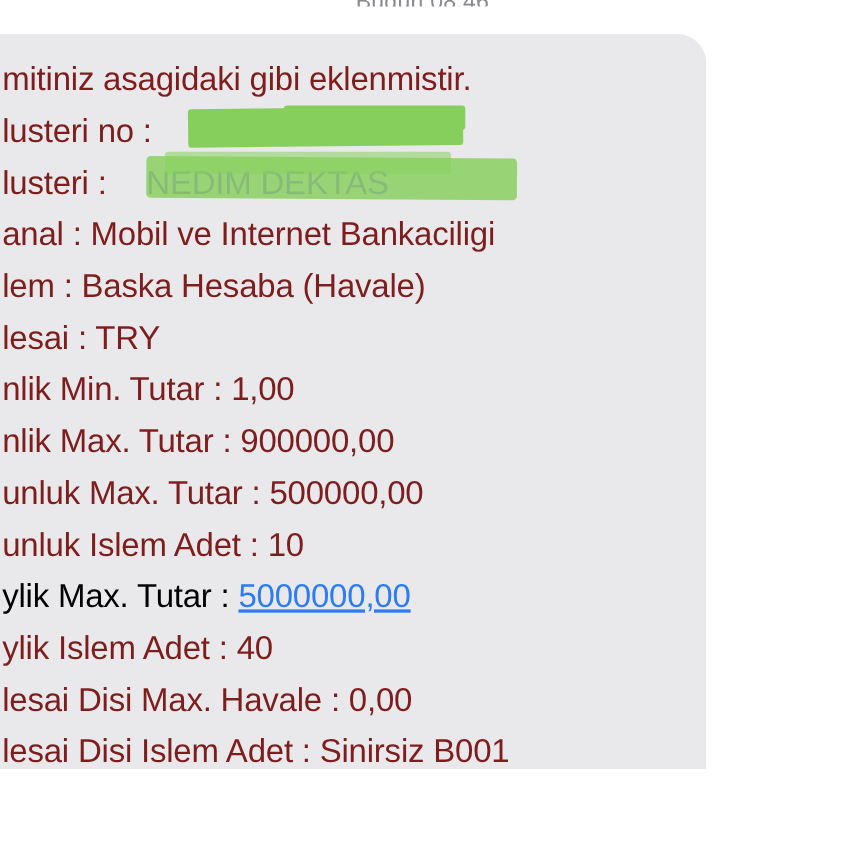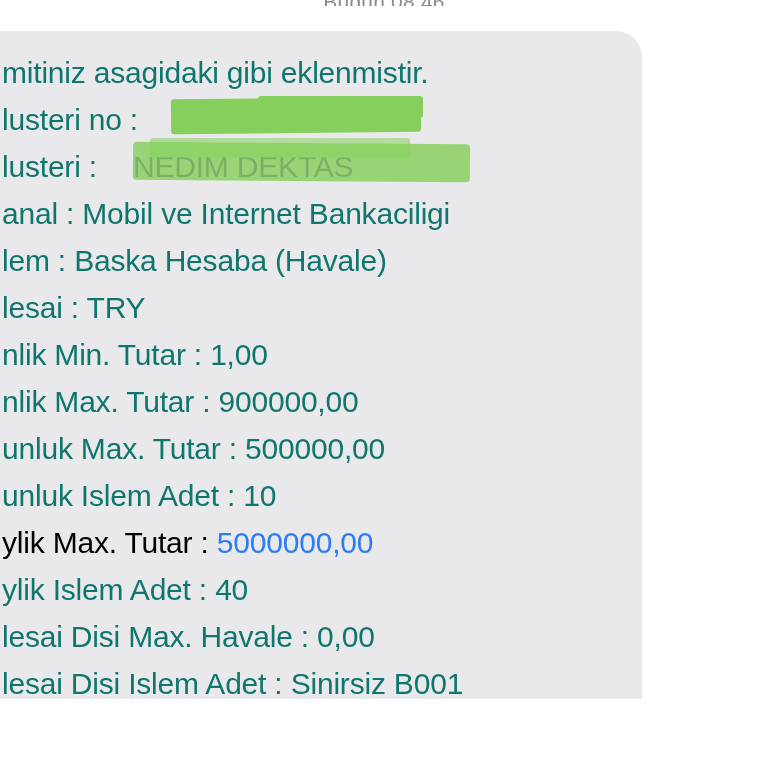--- a/index.html
+++ b/index.html
@@ -44,31 +44,32 @@
     min-height: 692px;
     background: #e9e9eb;
     border-radius: 26px;
     padding: 18px 22px 20px 44px;
     box-sizing: border-box;
   }
 
   .msg-line {
     font-size: 30px;
     line-height: 47px;
-    color: #0f766e;
+    color: #7f1d1d;
     white-space: nowrap;
     letter-spacing: -0.2px;
   }
 
   .msg-line.link {
     color: #000000;
   }
 
   .link-text {
     color: #2b7cf6;
+    text-decoration: underline;
     text-decoration-color: #2b7cf6;
     text-underline-offset: 2px;
   }
 
   
   .redaction {
     position: absolute;
     background: #86cf5c;
     pointer-events: none;
   }
@@ -102,21 +103,21 @@
     width: 260px;
     height: 20px;
     border-radius: 3px;
   }
 
   
   .redacted-ghost {
     position: absolute;
     font-size: 30px;
     line-height: 47px;
-    color: #4c1d95;
+    color: #8b5cf6;
     white-space: nowrap;
     letter-spacing: -0.2px;
     pointer-events: none;
   }
 </style>
 </head>
 <body>
 
 <div id="screen">
 

